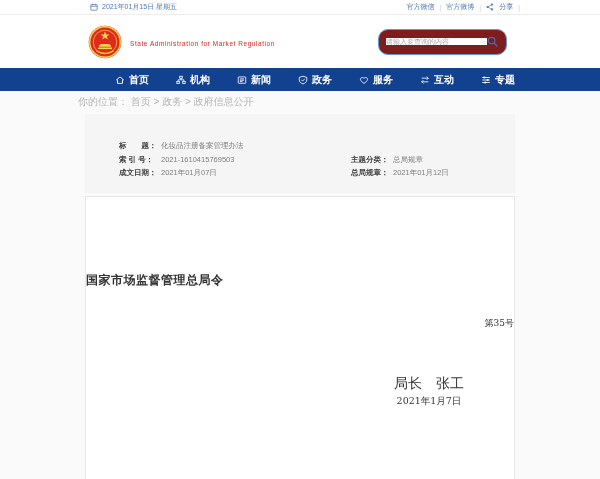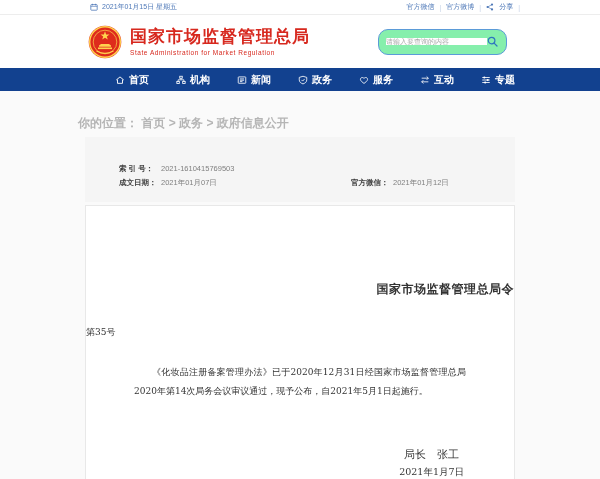--- a/index.html
+++ b/index.html
@@ -14,57 +14,57 @@
   .topbar-right .lnk { cursor:pointer; }
   .sep { color:#c5d2e6; }
 
   
   .site-header { height:53px; display:flex; align-items:center; padding:0 93px 0 88px; background:#fff; }
   .logo { width:34px; height:34px; flex:0 0 auto; }
   .titles { margin-left:8px; }
   .site-name { font-size:17px; font-weight:bold; color:#d7281e; letter-spacing:1px; line-height:19px; }
   .site-name-en { font-size:6.5px; color:#d7281e; letter-spacing:0.55px; margin-top:3px; }
   .searchbox { margin-left:auto; width:129px; height:26px; border:1px solid #5b9bd8; border-radius:10px;
-    display:flex; align-items:center; padding:0 7px; background:#86efac; }
+    display:flex; align-items:center; padding:0 7px; background:#7f1d1d; }
   .searchbox input { flex:1; border:none; outline:none; font-size:7px; color:#333; min-width:0;
     font-family:"Liberation Sans", sans-serif; }
   .searchbox input::placeholder { color:#a9a9a9; }
   .search-btn { width:12px; height:12px; cursor:pointer; display:flex; align-items:center; }
 
   
   .nav { height:23px; background:#12418f; display:flex; align-items:center;
     justify-content:space-between; padding:0 85px 0 115px; }
   .nav-item { display:flex; align-items:center; gap:4px; color:#fff; font-size:10px;
     font-weight:bold; cursor:pointer; white-space:nowrap; }
   .nav-item svg { display:block; }
 
   
   .page { height:388px; background:#fafafa; overflow:hidden; }
-  .breadcrumb { padding:24px 0 5px 78px; font-size:12px; color:#b5b5b5;font-weight:bold; }
+  .breadcrumb { padding:4px 0 5px 78px; font-size:10px; color:#b5b5b5; }
   .breadcrumb .crumb { cursor:pointer; }
   .panel-wrap { width:430px; margin:0 auto; }
 
   
   .meta { background:#f5f5f5; padding:25px 0 13px 34px; }
   .mrow { display:flex; line-height:13.5px; font-size:7.5px; }
   .mcell-left { width:232px; display:flex; }
   .mcell-right { flex:1; display:flex; }
   .mlabel { display:inline-block; min-width:42px; color:#404040; font-weight:bold; white-space:pre; }
   .mvalue { color:#808080; }
 
   
   .doc { background:#fff; border:1px solid #e8e8e8; margin-top:3px; height:400px;
     font-family:"DejaVu Serif", serif; color:#333; }
-  .doc-title { text-align:right; padding-top:75px; font-size:12px; font-weight:600; letter-spacing:0.5px; }
-  .doc-number { text-align:left; margin-top:28px; font-size:9px; }
+  .doc-title { text-align:left; padding-top:75px; font-size:12px; font-weight:600; letter-spacing:0.5px; }
+  .doc-number { text-align:right; margin-top:28px; font-size:9px; }
   .doc-para { width:332px; margin:24px auto 0; font-size:9px; line-height:19px;
     text-align:justify; text-indent:2em; }
   .doc-sign { margin-top:48px; padding-right:50px; text-align:right; }
   .sign-inner { display:inline-block; text-align:center; }
-  .signer { font-size:11px; line-height:11px; }
+  .signer { font-size:14px; line-height:11px; }
   .sign-date { font-size:9.5px; margin-top:6px; }
 </style>
 </head>
 <body>
 
 <div class="topbar">
   <div class="topbar-left">
     <span style="display:flex;">
       <svg width="8" height="8" viewBox="0 0 10 10">
           <rect x="1" y="2" width="8" height="7" rx="0.8" fill="none" stroke="#4f79b8" stroke-width="1"></rect>
@@ -100,21 +100,20 @@
       <circle cx="17" cy="17" r="16.3" fill="#de2b1c"></circle>
       <circle cx="17" cy="17" r="15.3" fill="none" stroke="#ffd34e" stroke-width="1.4"></circle>
       <circle cx="17" cy="17" r="11.8" fill="none" stroke="#ffd34e" stroke-width="0.7"></circle>
       <polygon points="17,6.2 18.1,9.4 21.5,9.4 18.8,11.4 19.8,14.6 17,12.7 14.2,14.6 15.2,11.4 12.5,9.4 15.9,9.4" fill="#ffd34e"></polygon>
       <path d="M11 20.5 l2 -1.6 h8 l2 1.6 v1.2 h-12 z" fill="#ffd34e"></path>
       <rect x="10" y="22.5" width="14" height="1.6" fill="#ffd34e"></rect>
       <path d="M8.5 26 q8.5 4.6 17 0" fill="none" stroke="#ffd34e" stroke-width="1.2"></path>
     </svg>
   </span>
   <div class="titles">
-    <div class="site-name">国家市场监督管理总局</div>
     <div class="site-name-en">State Administration for Market Regulation</div>
   </div>
   <div class="searchbox">
     <input type="text" placeholder="请输入要查询的内容" style="">
     <span class="search-btn">
       <svg width="11" height="11" viewBox="0 0 11 11">
           <circle cx="4.6" cy="4.6" r="3.3" fill="none" stroke="#2f74c0" stroke-width="1.2"></circle>
           <line x1="7.1" y1="7.1" x2="10" y2="10" stroke="#2f74c0" stroke-width="1.2" stroke-linecap="round"></line>
         </svg>
     </span>
@@ -198,46 +197,53 @@
     <span>&gt;</span>
     <span class="crumb">政务</span>
     <span>&gt;</span>
     <span class="crumb">政府信息公开</span>
   </div>
 
   <div class="panel-wrap">
 
     <div class="meta">
       <div class="mrow">
+        <div class="mcell-left">
+          <span class="mlabel">标　　题：</span>
+          <span class="mvalue">化妆品注册备案管理办法</span>
+        </div>
         <div class="mcell-right"></div>
       </div>
       <div class="mrow">
         <div class="mcell-left">
           <span class="mlabel">索 引 号：</span>
           <span class="mvalue">2021-1610415769503</span>
         </div>
+        <div class="mcell-right">
+          <span class="mlabel">主题分类：</span>
+          <span class="mvalue">总局规章</span>
+        </div>
       </div>
       <div class="mrow">
       </div>
       <div class="mrow">
         <div class="mcell-left">
           <span class="mlabel">成文日期：</span>
           <span class="mvalue">2021年01月07日</span>
         </div>
         <div class="mcell-right">
-          <span class="mlabel">官方微信：</span>
+          <span class="mlabel">总局规章：</span>
           <span class="mvalue">2021年01月12日</span>
         </div>
       </div>
     </div>
 
     <div class="doc">
       <div class="doc-title">国家市场监督管理总局令</div>
       <div class="doc-number">第35号</div>
-      <div class="doc-para">《化妆品注册备案管理办法》已于2020年12月31日经国家市场监督管理总局2020年第14次局务会议审议通过，现予公布，自2021年5月1日起施行。</div>
       <div class="doc-sign">
         <div class="sign-inner">
           <div class="signer">局长　张工</div>
           <div class="sign-date">2021年1月7日</div>
         </div>
       </div>
     </div>
 
   </div>
 </div>

